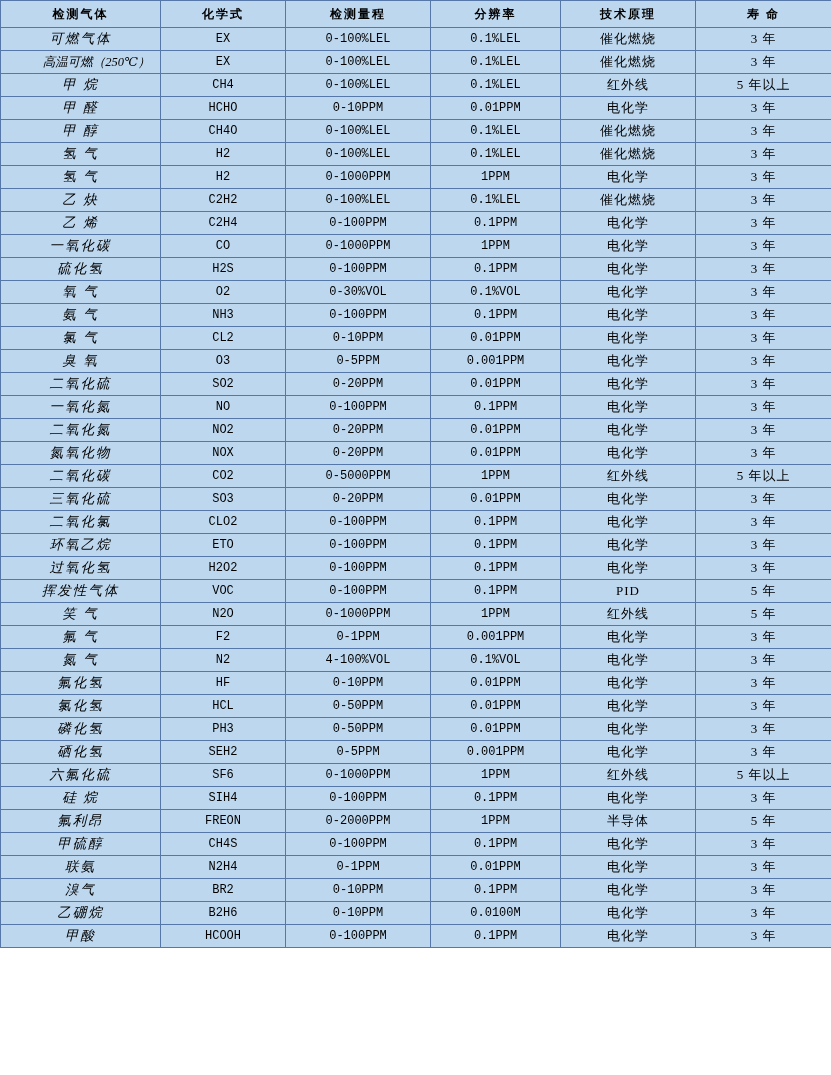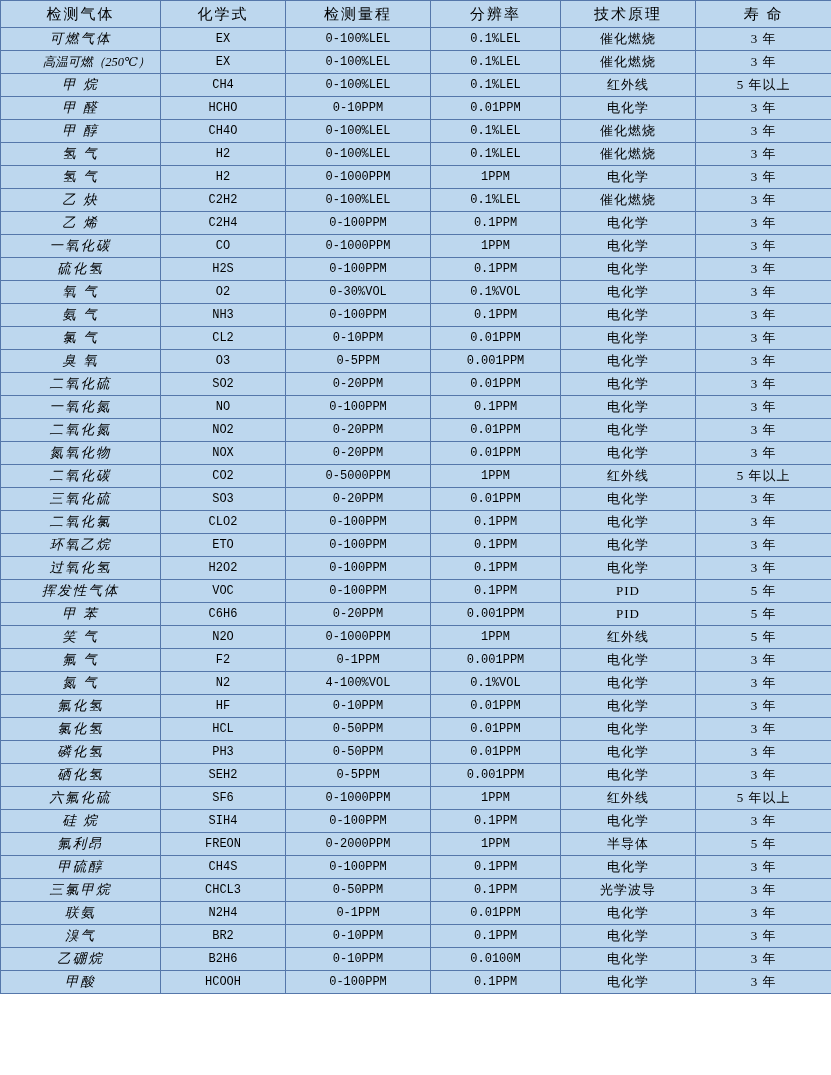--- a/index.html
+++ b/index.html
@@ -31,22 +31,22 @@
     color: #000000;
     padding: 0;
     height: 22px;
     line-height: 22px;
     overflow: hidden;
     white-space: nowrap;
   }
   #gas-table thead th {
     height: 26px;
     line-height: 26px;
-    font-size: 15px;
-    font-weight: normal;
+    font-size: 12px;
+    font-weight: bold;
     letter-spacing: 2px;
   }
   #gas-table tbody td {
     font-size: 13px;
   }
   #gas-table tbody td.col-name {
     font-size: 13.5px;
     letter-spacing: 2px;
     font-style: italic;
   }
@@ -284,28 +284,20 @@
       </tr>
       <tr>
         <td class="col-name">挥发性气体</td>
         <td class="col-formula">VOC</td>
         <td class="col-range">0-100PPM</td>
         <td class="col-res">0.1PPM</td>
         <td class="col-principle">PID</td>
         <td class="col-life">5 年</td>
       </tr>
       <tr>
-        <td class="col-name">甲 苯</td>
-        <td class="col-formula">C6H6</td>
-        <td class="col-range">0-20PPM</td>
-        <td class="col-res">0.001PPM</td>
-        <td class="col-principle">PID</td>
-        <td class="col-life">5 年</td>
-      </tr>
-      <tr>
         <td class="col-name">笑 气</td>
         <td class="col-formula">N2O</td>
         <td class="col-range">0-1000PPM</td>
         <td class="col-res">1PPM</td>
         <td class="col-principle">红外线</td>
         <td class="col-life">5 年</td>
       </tr>
       <tr>
         <td class="col-name">氟 气</td>
         <td class="col-formula">F2</td>
@@ -380,28 +372,20 @@
       </tr>
       <tr>
         <td class="col-name">甲硫醇</td>
         <td class="col-formula">CH4S</td>
         <td class="col-range">0-100PPM</td>
         <td class="col-res">0.1PPM</td>
         <td class="col-principle">电化学</td>
         <td class="col-life">3 年</td>
       </tr>
       <tr>
-        <td class="col-name">三氯甲烷</td>
-        <td class="col-formula">CHCL3</td>
-        <td class="col-range">0-50PPM</td>
-        <td class="col-res">0.1PPM</td>
-        <td class="col-principle">光学波导</td>
-        <td class="col-life">3 年</td>
-      </tr>
-      <tr>
         <td class="col-name">联氨</td>
         <td class="col-formula">N2H4</td>
         <td class="col-range">0-1PPM</td>
         <td class="col-res">0.01PPM</td>
         <td class="col-principle">电化学</td>
         <td class="col-life">3 年</td>
       </tr>
       <tr>
         <td class="col-name">溴气</td>
         <td class="col-formula">BR2</td>

